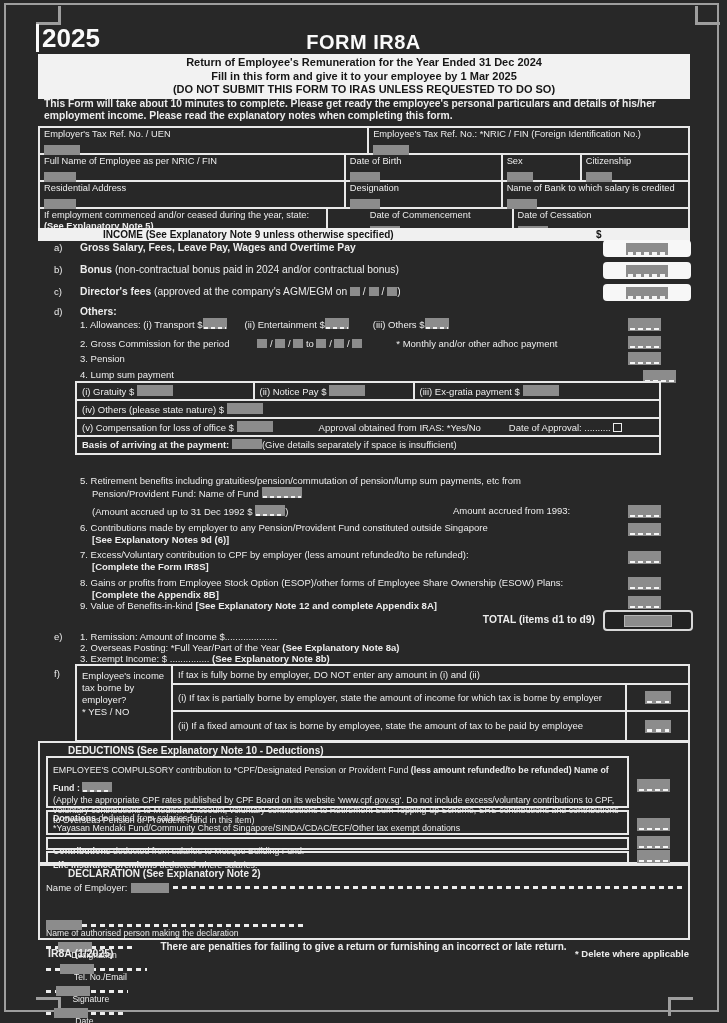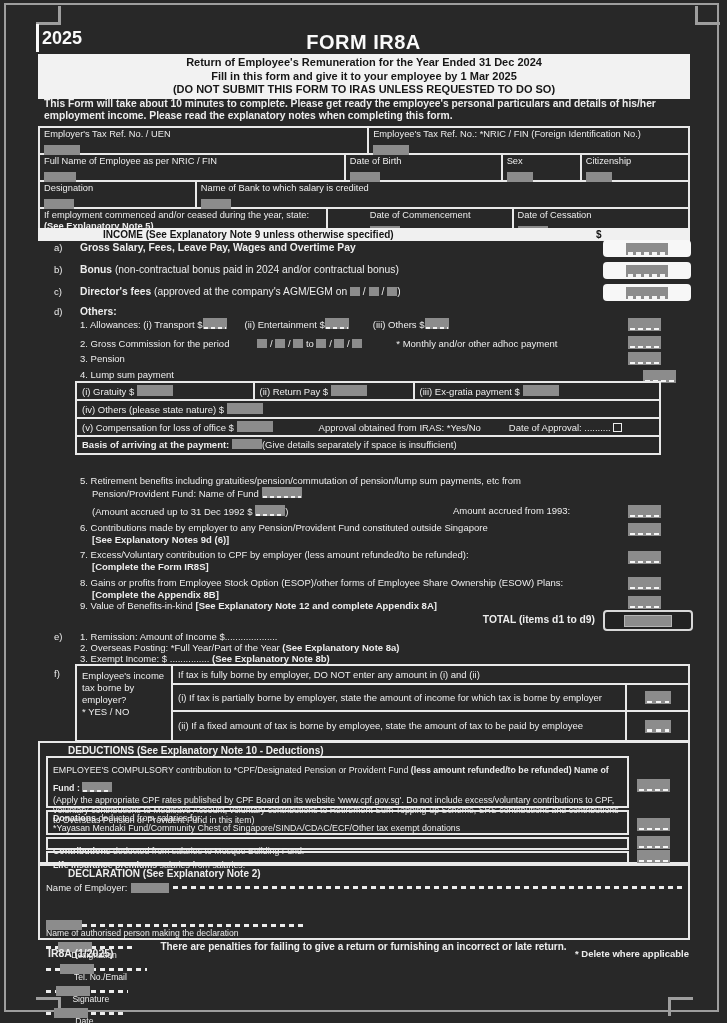--- a/index.html
+++ b/index.html
@@ -7,21 +7,21 @@
         font-family:"Liberation Sans",sans-serif;color:#ededed;}
   .abs{position:absolute;}
   .t{font-size:9.5px;line-height:11.5px;color:#ededed;}
   .b{font-weight:bold;}
   .frame{position:absolute;left:4px;top:3px;right:8px;bottom:11px;border:2px solid #9e9e9e;pointer-events:none;}
   .mark{position:absolute;width:22px;height:16px;pointer-events:none;}
   .mark.tl{left:36px;top:6px;border-right:3px solid #9e9e9e;border-bottom:3px solid #9e9e9e;}
   .mark.tr{left:695px;top:6px;border-left:3px solid #9e9e9e;border-bottom:3px solid #9e9e9e;}
   .mark.bl{left:36px;top:997px;border-right:3px solid #9e9e9e;border-top:3px solid #9e9e9e;}
   .mark.br{left:668px;top:997px;border-left:3px solid #9e9e9e;border-top:3px solid #9e9e9e;}
-  .year{left:36px;top:24px;font-size:18px;font-weight:bold;color:#fafafa;border-left:3px solid #fafafa;padding-left:3px;line-height:28px;}
+  .year{left:36px;top:24px;font-size:26px;font-weight:bold;color:#fafafa;border-left:3px solid #fafafa;padding-left:3px;line-height:28px;}
   .title{left:0;right:0;top:31px;text-align:center;font-size:20px;font-weight:bold;color:#fafafa;letter-spacing:.5px;}
   .notice{left:38px;top:54px;width:652px;background:#f2f2f2;color:#161616;text-align:center;
           font-weight:bold;font-size:11px;line-height:13.5px;padding:2px 0;}
   .intro{left:44px;top:98px;width:644px;font-size:10.3px;line-height:11.8px;font-weight:bold;}
   
   .tbl{border:2px solid #e9e9e9;}
   .prow{display:flex;border-bottom:2px solid #e9e9e9;}
   .prow:last-child{border-bottom:none;}
   .pcell{border-right:2px solid #e9e9e9;padding:1px 4px;box-sizing:border-box;}
   .pcell:last-child{border-right:none;}
@@ -109,20 +109,24 @@
       <div class="pcell" style="width:12.2%;">
         <div class="plabel">Sex</div>
         <span class="g" style="width:26px;height:10px;"></span>
       </div>
       <div class="pcell" style="width:16.4%;">
         <div class="plabel">Citizenship</div>
         <span class="g" style="width:26px;height:10px;"></span>
       </div>
     </div>
     <div class="prow" style="height:25px;">
+      <div class="pcell" style="width:47.2%;">
+        <div class="plabel">Residential Address</div>
+        <span class="g" style="width:32px;height:10px;"></span>
+      </div>
       <div class="pcell" style="width:24.2%;">
         <div class="plabel">Designation</div>
         <span class="g" style="width:30px;height:10px;"></span>
       </div>
       <div class="pcell" style="width:28.6%;">
         <div class="plabel">Name of Bank to which salary is credited</div>
         <span class="g" style="width:30px;height:10px;"></span>
       </div>
     </div>
     <div class="prow" style="height:29px;">
@@ -181,21 +185,21 @@
 
   <span class="abs t" style="left:80px;top:353px;">3. Pension</span>
   <div class="amt" style="left:628px;top:352px;"></div>
 
   <span class="abs t" style="left:80px;top:369px;">4. Lump sum payment</span>
   <div class="amt" style="left:643px;top:370px;"></div>
 
   <div class="abs tbl" style="left:75px;top:381px;width:586px;box-sizing:border-box;">
     <div class="lrow">
       <div class="lcell t" style="width:30.5%;"><span>(i) Gratuity $</span> <span class="g" style="width:36px;height:11px;"></span></div>
-      <div class="lcell t" style="width:27.5%;"><span>(ii) Return Pay $</span> <span class="g" style="width:36px;height:11px;"></span></div>
+      <div class="lcell t" style="width:27.5%;"><span>(ii) Notice Pay $</span> <span class="g" style="width:36px;height:11px;"></span></div>
       <div class="lcell t" style="width:42%;"><span>(iii) Ex-gratia payment $</span> <span class="g" style="width:36px;height:11px;"></span></div>
     </div>
     <div class="lrow">
       <div class="lcell t" style="width:100%;"><span>(iv) Others (please state nature) $</span> <span class="g" style="width:36px;height:11px;"></span></div>
     </div>
     <div class="lrow">
       <div class="lcell t" style="width:100%;"><span>(v) Compensation for loss of office $</span> <span class="g" style="width:36px;height:11px;"></span><span style="display:inline-block;width:46px;"></span><span>Approval obtained from IRAS: *Yes/No</span><span style="display:inline-block;width:28px;"></span><span>Date of Approval: ..........</span> <span class="sq"></span></div>
     </div>
     <div class="lrow">
       <div class="lcell t" style="width:100%;"><span class="b">Basis of arriving at the payment:</span> <span class="g" style="width:30px;height:10px;"></span><span>(Give details separately if space is insufficient)</span></div>
@@ -265,21 +269,21 @@
       <div class="t small">(Apply the appropriate CPF rates published by CPF Board on its website 'www.cpf.gov.sg'.  Do not include excess/voluntary contributions to CPF, voluntary contributions to Medisave Account, voluntary contributions to Retirement Sum Topping-up Scheme, SRS contributions and contributions to Overseas Pension or Provident Fund in this item)</div>
     </div>
     <div class="dedrow" style="top:67px;height:25px;">
       <div class="t small"><span class="b">Donations</span><span> deducted from salaries for:</span></div>
       <div class="t small">*Yayasan Mendaki Fund/Community Chest of Singapore/SINDA/CDAC/ECF/Other tax exempt donations</div>
     </div>
     <div class="dedrow" style="top:94px;height:13px;">
       <span class="t small"><span class="b">Contributions</span><span> deducted from salaries to Mosque Building Fund:</span></span>
     </div>
     <div class="dedrow" style="top:108px;height:13px;">
-      <span class="t small"><span class="b">Life Insurance premiums</span><span> salaries from salaries:</span></span>
+      <span class="t small"><span class="b">Life Insurance premiums</span><span> deducted where salaries:</span></span>
     </div>
     <div class="amt" style="left:597px;top:36px;"></div>
     <div class="amt" style="left:597px;top:75px;"></div>
     <div class="amt" style="left:597px;top:93px;"></div>
     <div class="amt" style="left:597px;top:107px;"></div>
   </div>
 
   <div class="abs tbl" style="left:38px;top:864px;width:652px;height:76px;box-sizing:border-box;">
     <div class="abs t b" style="left:28px;top:2px;font-size:10px;"><span>DECLARATION</span><span> (See Explanatory Note 2)</span></div>
     <div class="abs" style="left:6px;top:16px;width:640px;display:flex;align-items:center;">

